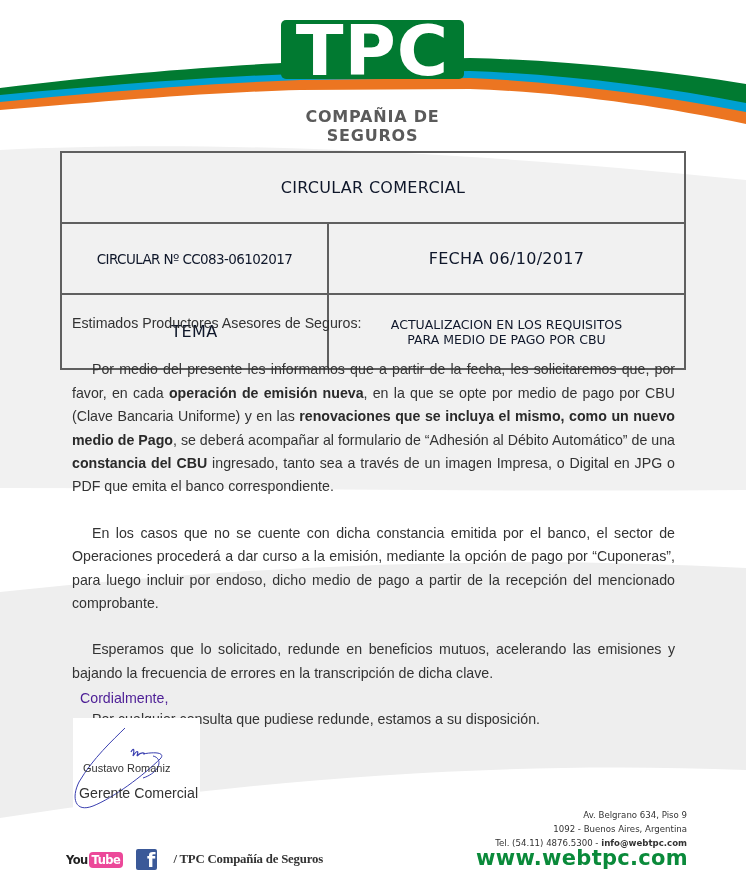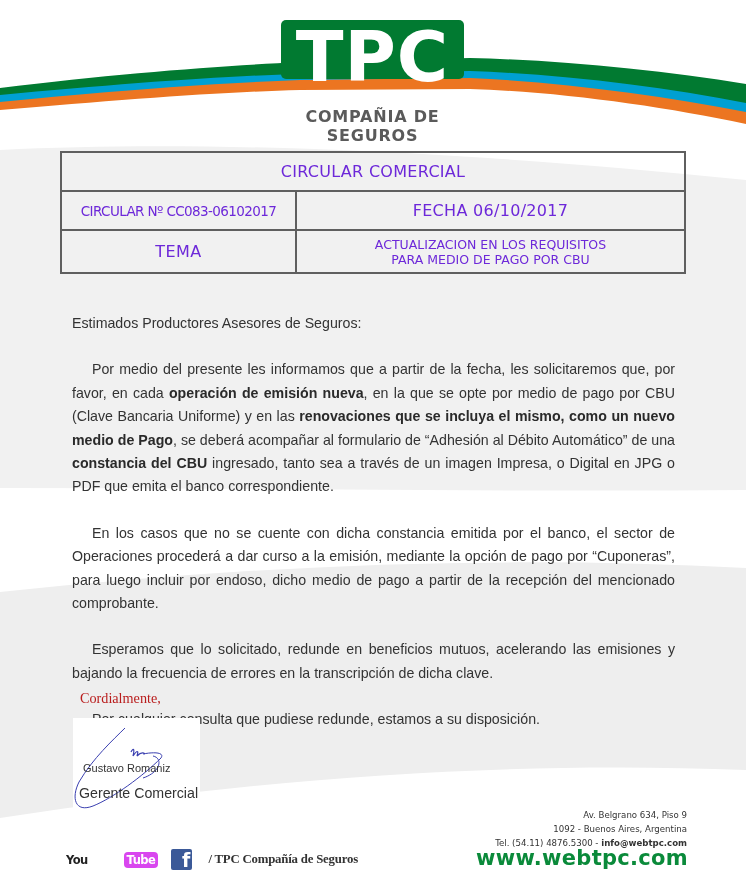--- a/index.html
+++ b/index.html
@@ -7,57 +7,57 @@
       width: 746px; height: 883px; position: relative; overflow: hidden;
       background: #ffffff;
       font-family: "Liberation Sans", sans-serif;
       color: #2b2b2b;
     }
     .bg-shapes { position: absolute; left: 0; top: 0; width: 746px; height: 883px; z-index: 0; }
     .header-swoosh { position: absolute; left: 0; top: 0; width: 746px; height: 140px; z-index: 1; }
     .logo-box {
       position: absolute; left: 281px; top: 20px; width: 183px; height: 59px;
       background: #017a31; border-radius: 5px; z-index: 2;
-      display: flex; align-items: flex-start; justify-content: center;
+      display: flex; align-items: center; justify-content: center;
     }
     .logo-text {
       color: #ffffff; font-weight: bold; font-size: 70px; letter-spacing: 1px;
       font-family: "DejaVu Sans", sans-serif; line-height: 1; margin-top: 2px;
     }
     .logo-sub {
       position: absolute; left: 281px; top: 107px; width: 183px; text-align: center;
       font-size: 16px; font-weight: bold; color: #5a5a5a; letter-spacing: 0.8px; z-index: 2;
       font-family: "DejaVu Sans", sans-serif;
     }
     .circ-table {
       position: absolute; left: 60px; top: 151px; width: 626px; z-index: 3;
       border-collapse: collapse; background: transparent;
     }
     .circ-table td {
-      border: 2px solid #5f5f5f; text-align: center; color: #6d28d9;
-      font-family: "DejaVu Sans", sans-serif; font-weight: normal; padding: 0;
+      border: 2px solid #5f5f5f; text-align: center; color: #0f172a;
+      font-family: "DejaVu Sans", sans-serif; font-weight: normal; padding: 16px;
     }
     .row1 td { height: 37px; font-size: 16px; letter-spacing: 0.3px; }
     .row2 td { height: 37px; }
     .row3 td { height: 41px; }
     .cell-num { width: 233px; font-size: 13.5px; letter-spacing: -0.6px; }
     .cell-fecha { font-size: 16px; letter-spacing: 0.3px; }
     .cell-tema { font-size: 16px; letter-spacing: 0.5px; }
     .cell-topic { font-size: 12.5px; line-height: 15px; }
     .cell-topic span { display: block; }
     .content {
       position: absolute; left: 60px; top: 300px; width: 627px; z-index: 3;
       font-size: 14.2px; line-height: 23.4px; color: #333;
     }
     .content p { margin: 12px; text-align: justify; }
     .content .indent { text-indent: 20px; }
     .greeting { margin-bottom: 23px !important; }
     .para { margin-bottom: 23px !important; }
     .content b { font-weight: bold; color: #2a2a2a; }
-    .signoff { position: absolute; left: 80px; top: 690px; font-size: 14.2px; z-index: 3; color: #b91c1c; font-family: Liberation Serif, serif; }
+    .signoff { position: absolute; left: 80px; top: 690px; font-size: 14.2px; z-index: 3; color: #4c1d95; }
     .sig-box {
       position: absolute; left: 73px; top: 718px; width: 127px; height: 96px;
       background: #ffffff; z-index: 3;
     }
     .sig-svg { position: absolute; left: 0; top: 0; width: 127px; height: 96px; }
     .sig-name { position: absolute; left: 10px; top: 44px; font-size: 11px; color: #333; white-space: nowrap; }
     .sig-role { position: absolute; left: 6px; top: 67px; font-size: 14.2px; color: #333; white-space: nowrap; }
     .address {
       position: absolute; right: 59px; top: 808px; text-align: right; z-index: 3;
       font-size: 8.6px; line-height: 14px; color: #333; font-family: "DejaVu Sans", sans-serif;
@@ -70,22 +70,22 @@
     }
     .social {
       position: absolute; left: 66px; top: 849px; z-index: 3;
       display: flex; align-items: center; gap: 8px;
       font-family: "DejaVu Sans", sans-serif;
       justify-content: center;
     }
     .yt { display: flex; align-items: center; }
     .yt-you { font-size: 11.5px; font-weight: bold; color: #222; letter-spacing: -0.6px; margin-right: 1px; }
     .yt-tube {
-      background: #d946ef; color: #fff; font-size: 11.5px; font-weight: bold;
-      border-radius: 4px; padding: 1px 3px; letter-spacing: -0.5px; margin-left: 35px;
+      background: #ec4899; color: #fff; font-size: 11.5px; font-weight: bold;
+      border-radius: 4px; padding: 1px 3px; letter-spacing: -0.5px;
     }
     .fb {
       width: 21px; height: 21px; background: #3b5998; color: #fff; border-radius: 2px;
       font-weight: bold; font-size: 19px; display: flex; align-items: flex-end; justify-content: flex-end;
       padding-right: 2px; box-sizing: border-box; line-height: 1; margin-left: 5px;
     }
     .social-text { font-size: 12.8px; font-weight: bold; color: #333; margin-left: 8px; letter-spacing: -0.2px; font-family: Liberation Serif, serif; }
   </style>
 </head>
 <body>

